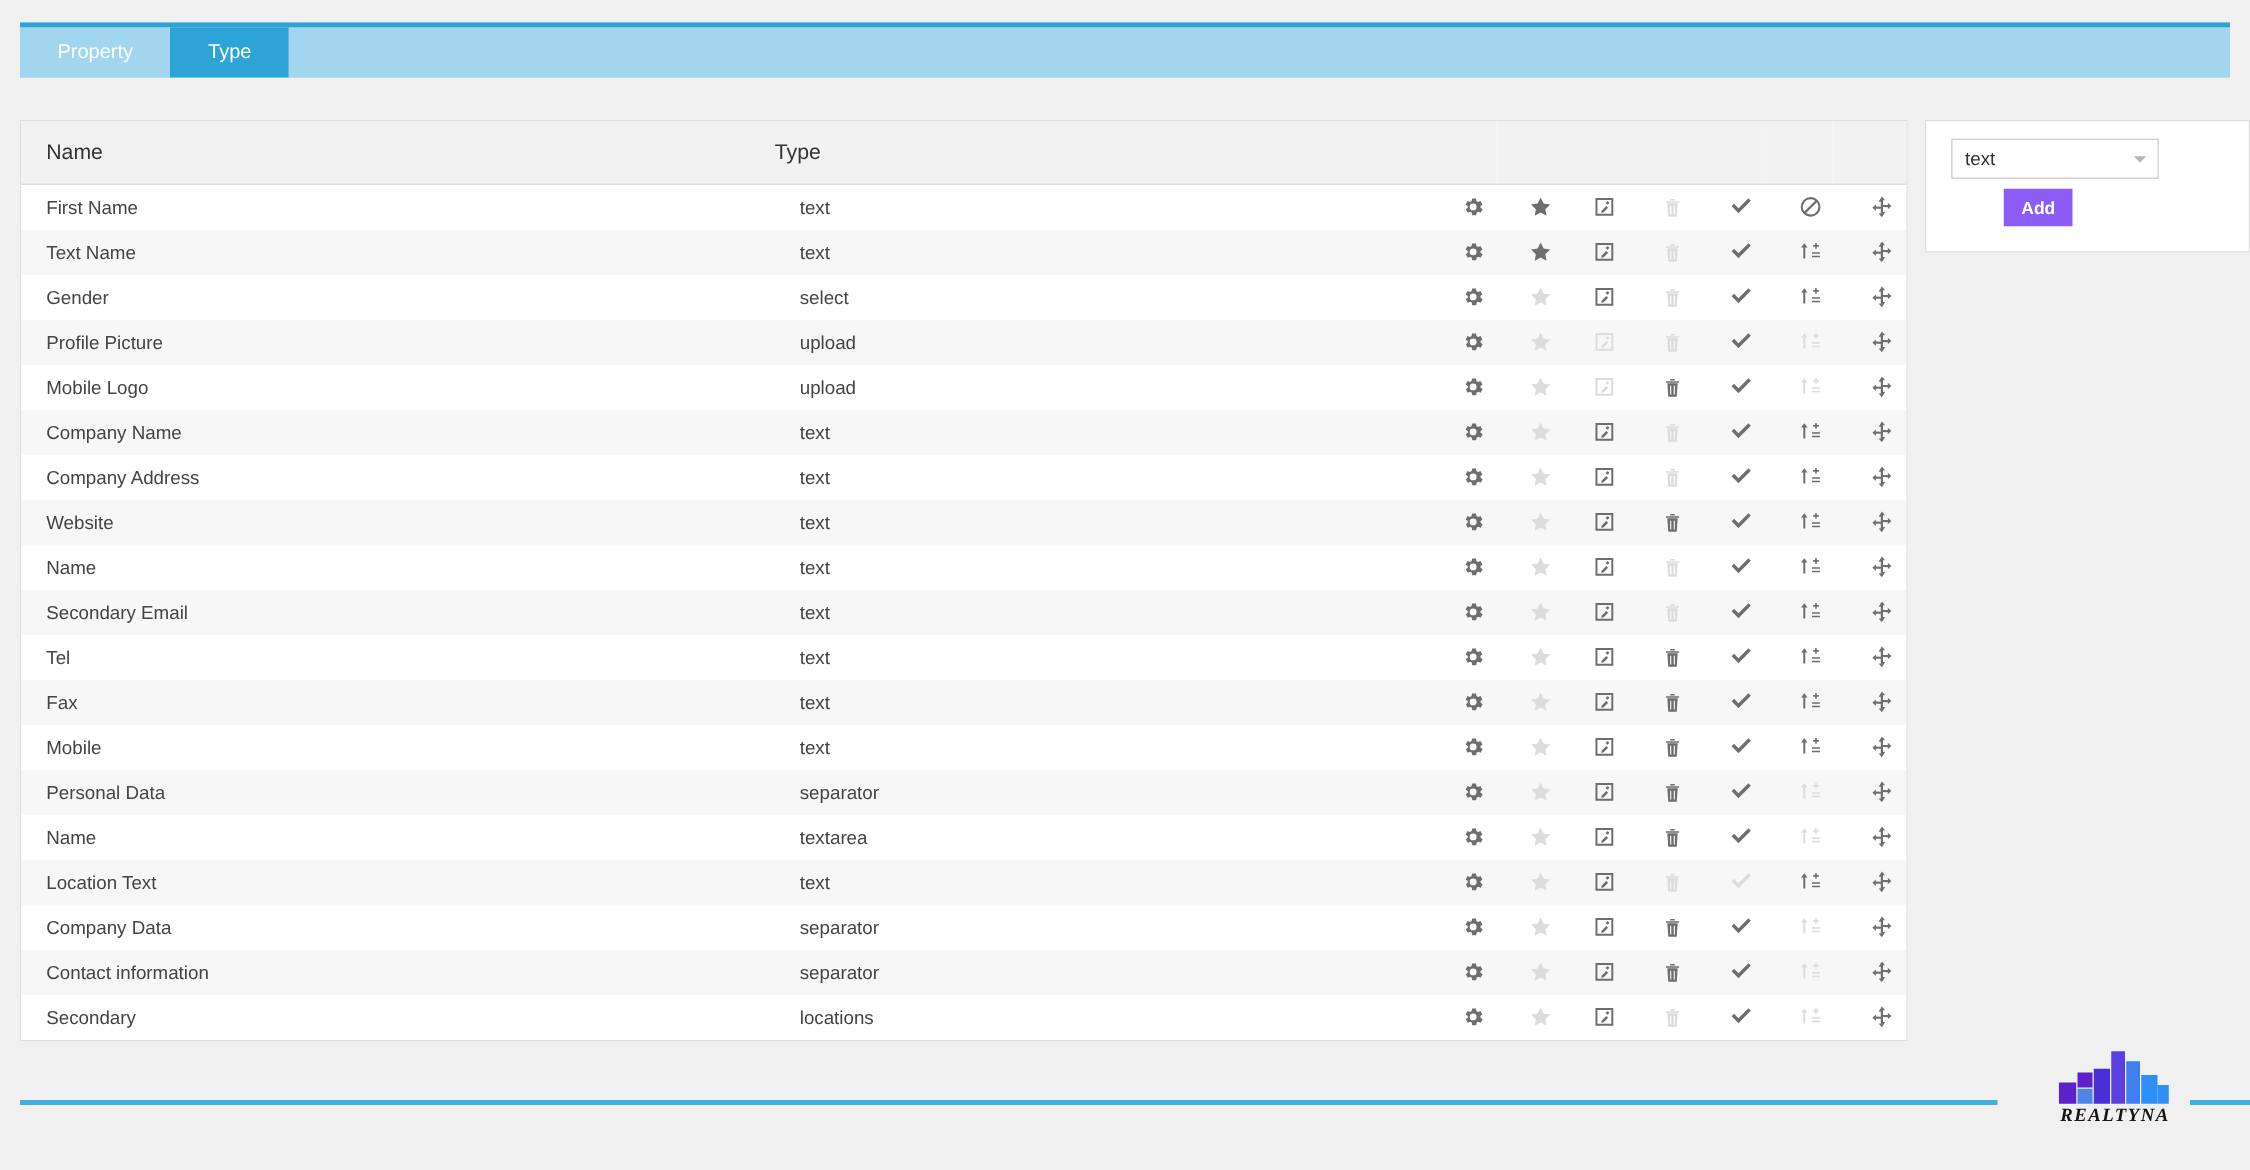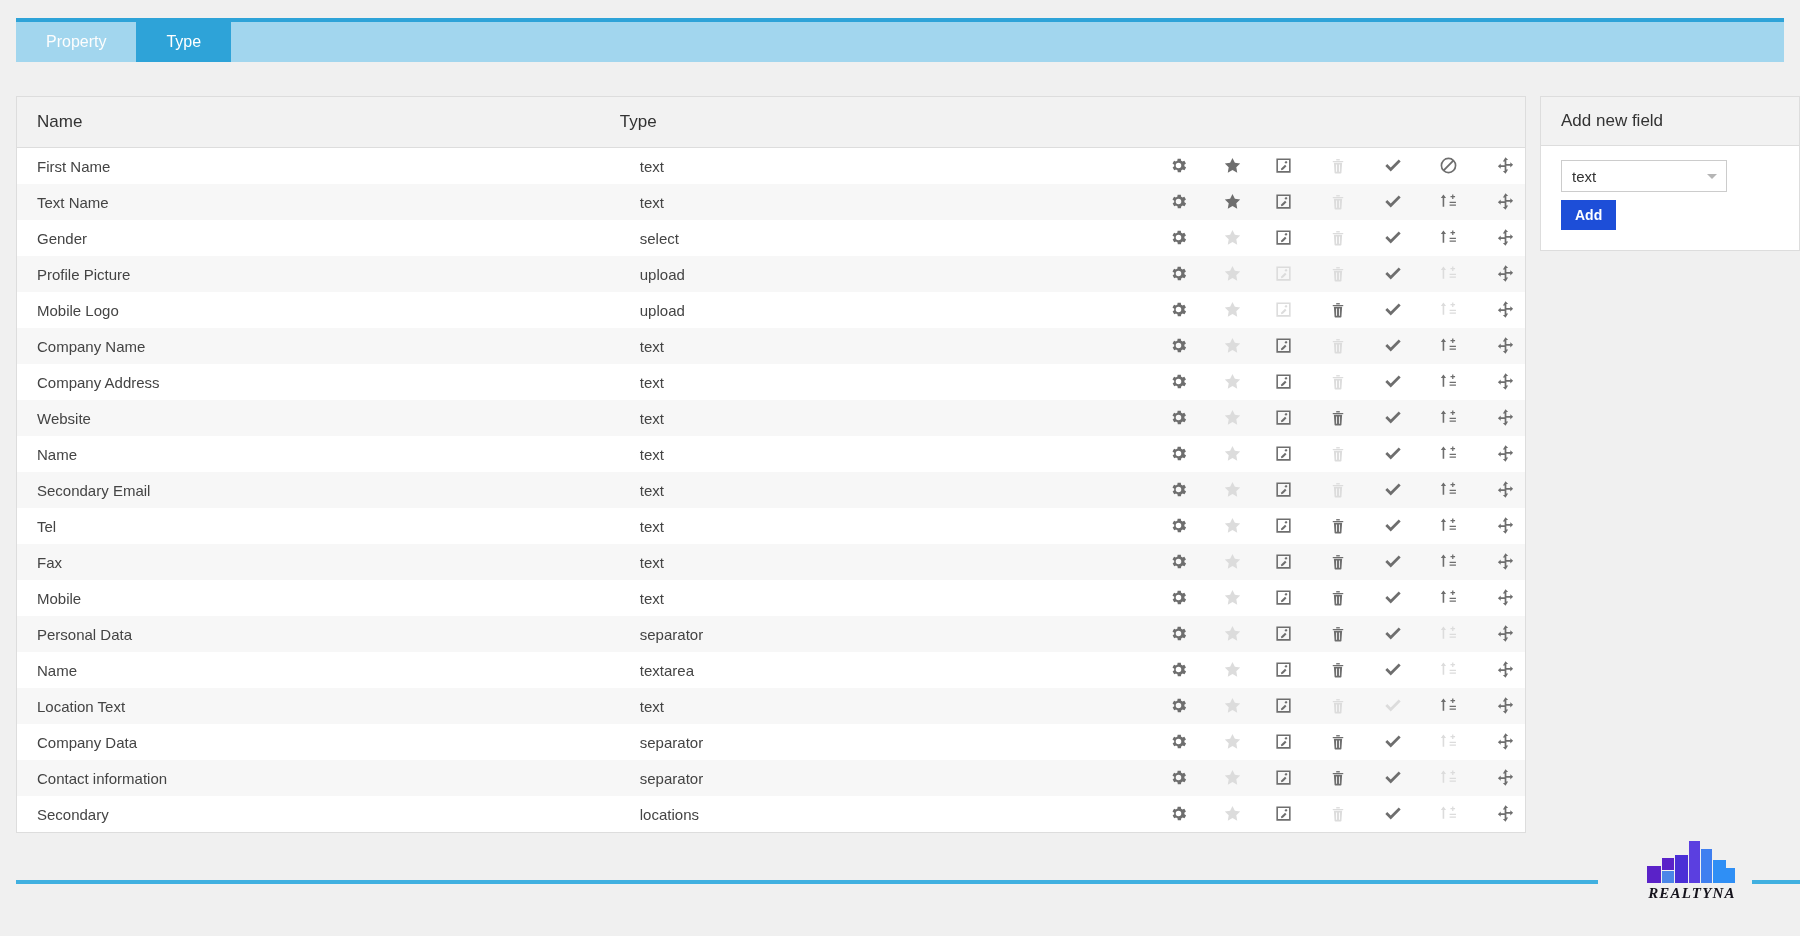--- a/index.html
+++ b/index.html
@@ -102,26 +102,27 @@
   .sel-wrap .caret{
     position:absolute;right:9px;top:50%;margin-top:-2px;
     width:0;height:0;
     border-left:5px solid transparent;
     border-right:5px solid transparent;
     border-top:5px solid #b5b5b5;
   }
   .add-btn{
     margin-top:8px;
     display:inline-block;
-    background:#1d4ed8;color:#ffffff;
+    background:#8b5cf6;color:#ffffff;
     font-size:14px;font-weight:bold;
     padding:7px 14px;
     border:0;
     cursor:pointer;
     font-family:inherit;
+    margin-left:42px;
   }
 
   
   .foot-rule{
     position:absolute;left:16px;top:880px;width:1582px;height:4px;
     background:#41b0e0;
   }
   .foot-rule-r{
     position:absolute;left:1752px;top:880px;width:48px;height:4px;
     background:#41b0e0;
@@ -1028,21 +1029,20 @@
               <svg width="19" height="19" viewBox="0 0 24 24">
                 <path d="M12 1.6l3.3 3.6h-2.2v5l5-.1-.1-2.2 3.6 3.3-3.6 3.3.1-2.2-5-.1v5h2.2L12 22.4l-3.3-3.6h2.2v-5l-5 .1.1 2.2L2.4 12.8 6 9.5l-.1 2.2 5 .1v-5H8.7z"></path>
               </svg>
             </span></td>
         </tr>
       </tbody>
   </table>
 </div>
 
 <div class="side-card">
-  <div class="side-head">Add new field</div>
   <div class="side-body">
     <div class="sel-wrap">
       <span class="sel-val">text</span>
       <span class="caret"></span>
     </div>
     <button class="add-btn">Add</button>
   </div>
 </div>
 
 <div class="foot-rule"></div>

